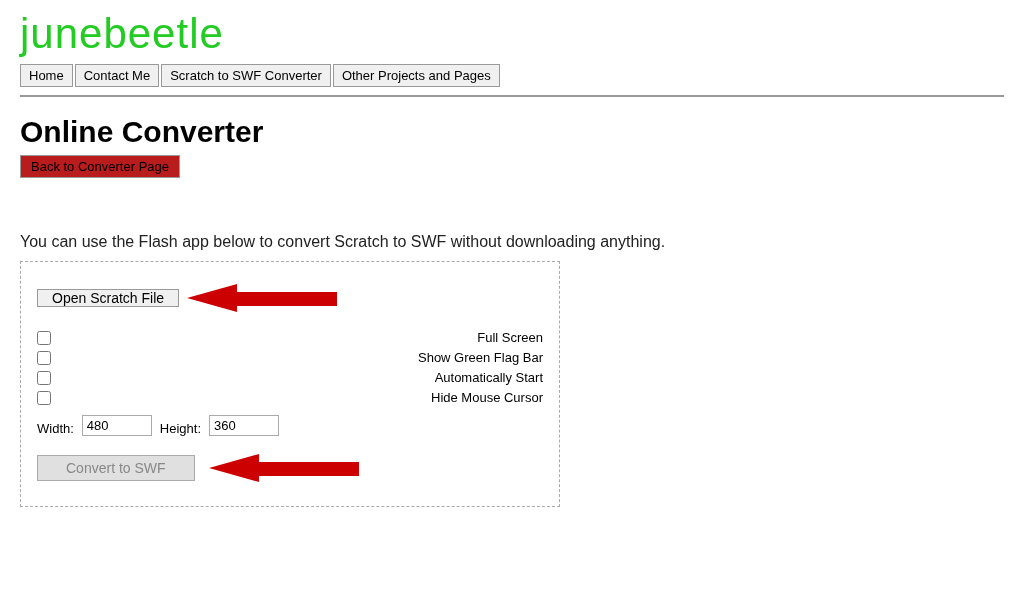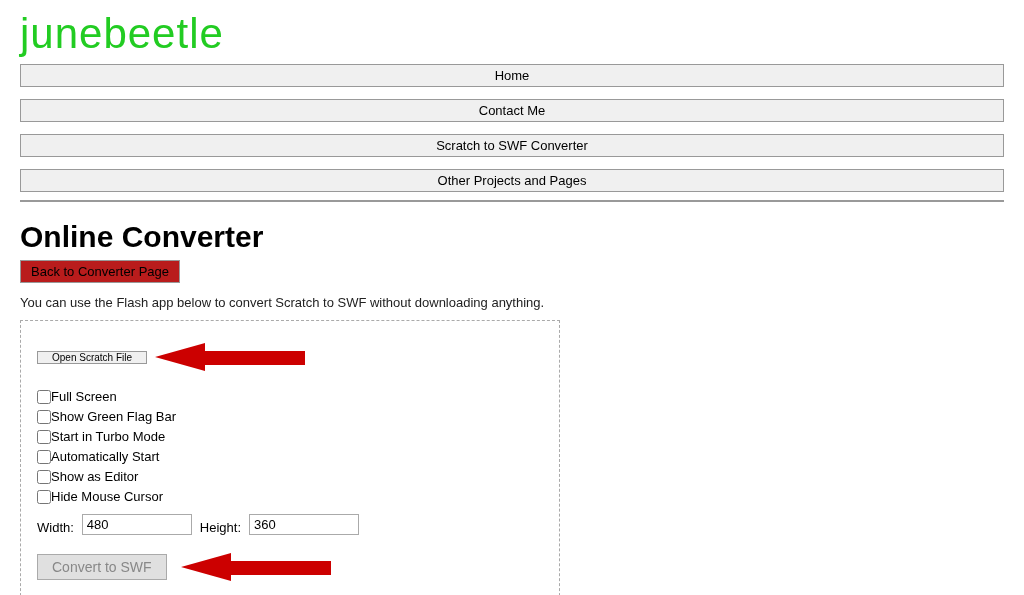--- a/index.html
+++ b/index.html
@@ -16,25 +16,24 @@
       font-weight: normal;
       color: #22cc22;
       font-family: Arial, sans-serif;
       letter-spacing: 1px;
       margin-bottom: 6px;
     }
 
     #nav-bar {
       display: flex;
       flex-wrap: wrap;
-      gap: 12px;
+      gap: 2px;
       margin-bottom: 18px;
       border-bottom: 2px solid #999;
       padding-bottom: 8px;
-      flex-direction: column;
     }
 
     .nav-button {
       border: 1px solid #999;
       background: #f0f0f0;
       padding: 3px 8px;
       cursor: pointer;
       font-size: 13px;
       color: #000;
     }
@@ -49,87 +48,90 @@
       border: 1px solid #999;
       background: #b91c1c;
       padding: 3px 10px;
       cursor: pointer;
       font-size: 13px;
       margin-bottom: 12px;
       display: inline-block;
     }
 
     #description {
-      font-size: 13px;
+      font-size: 16px;
       margin-bottom: 10px;
       color: #222;
+      margin-top: 43px;
     }
 
     #converter-area {
       border: 1px dashed #aaa;
       padding: 14px 16px 16px 16px;
       width: 540px;
       position: relative;
     }
 
     #open-scratch-row {
       display: flex;
       align-items: center;
       margin-bottom: 10px;
       position: relative;
     }
 
     #open-scratch-btn {
       border: 1px solid #999;
       background: #f0f0f0;
       padding: 0 14px;
-      font-size: 10px;
+      font-size: 14px;
       cursor: pointer;
     }
 
     .checkbox-row {
       display: flex;
       align-items: center;
+      gap: 6px;
       margin-bottom: 5px;
       font-size: 13px;
+      justify-content: space-between;
     }
 
     .checkbox-row input[type="checkbox"] {
       width: 14px;
       height: 14px;
     }
 
     #dimensions-row {
       display: flex;
       align-items: flex-end;
       gap: 8px;
       margin-top: 10px;
       margin-bottom: 10px;
       font-size: 13px;
     }
 
     #width-input, #height-input {
       border: 1px solid #aaa;
       padding: 2px 4px;
-      width: 110px;
+      width: 70px;
       font-size: 13px;
       background: #fff;
     }
 
     #convert-row {
       display: flex;
       align-items: center;
       gap: 10px;
     }
 
     #convert-btn {
       border: 1px solid #aaa;
       background: #e0e0e0;
       color: #888;
-      padding: 4px 14px;
+      padding: 4px 28px;
       font-size: 14px;
       cursor: default;
     }
 
     
     .arrow-svg {
       display: inline-block;
       vertical-align: middle;
     }
   </style>
@@ -176,29 +178,21 @@
     <div class="checkbox-row">
       <input type="checkbox" style="">
       <label>Full Screen</label>
     </div>
     <div class="checkbox-row">
       <input type="checkbox" style="">
       <label>Show Green Flag Bar</label>
     </div>
     <div class="checkbox-row">
       <input type="checkbox" style="">
-      <label>Start in Turbo Mode</label>
-    </div>
-    <div class="checkbox-row">
-      <input type="checkbox" style="">
       <label>Automatically Start</label>
-    </div>
-    <div class="checkbox-row">
-      <input type="checkbox" style="">
-      <label>Show as Editor</label>
     </div>
     <div class="checkbox-row">
       <input type="checkbox" style="">
       <label>Hide Mouse Cursor</label>
     </div>
   </div>
 
   <div id="dimensions-row">
     <span>Width:</span>
     <input type="text" id="width-input" value="480" style="">

